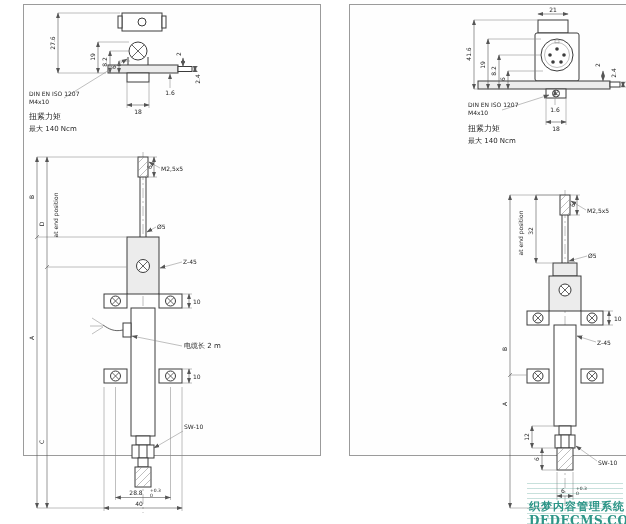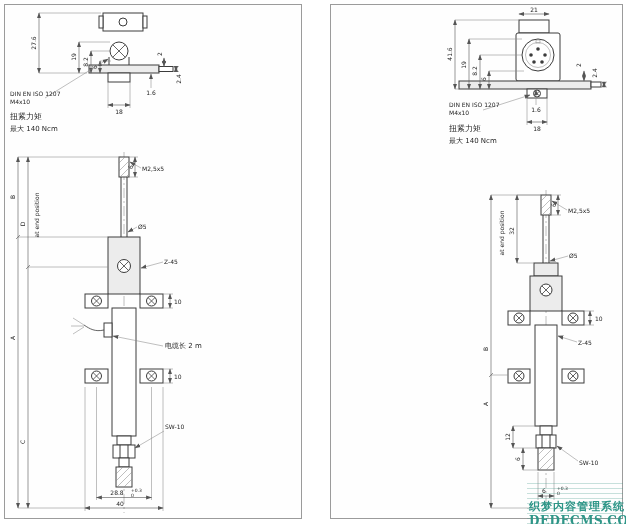--- a/index.html
+++ b/index.html
@@ -1,18 +1,18 @@
 <!DOCTYPE html>
 <html><head>
 <meta charset="utf-8">
 <style>
   * { margin:0; padding:0; box-sizing:border-box; }
   html,body { width:626px; height:524px; }
   body { background:#ffffff; font-family:"DejaVu Sans", sans-serif; position:relative; overflow:hidden; }
-  .panel { position:absolute; top:4px; height:515px; border:1px solid #9b9b9b; background:#fefefe; }
+  .panel { position:absolute; top:4px; height:452px; border:1px solid #9b9b9b; background:#fefefe;margin-left:19px; }
   .panel-left  { left:4px;   width:298px; }
   .panel-right { left:330px; width:293px; }
   svg { display:block; }
   .ln   { stroke:#3c3c3c; stroke-width:1;   fill:none; }
   .lnx  { stroke:#3c3c3c; stroke-width:0.8; fill:none; }
   .lnf  { stroke:#3c3c3c; stroke-width:1;   fill:#ececec; }
   .lnw  { stroke:#3c3c3c; stroke-width:1;   fill:#ffffff; }
   .thin { stroke:#8a8a8a; stroke-width:0.55; fill:none; }
   .dim  { stroke:#555555; stroke-width:0.6;  fill:none; }
   .cl   { stroke:#888888; stroke-width:0.55; fill:none; stroke-dasharray:10 3 2 3; }

